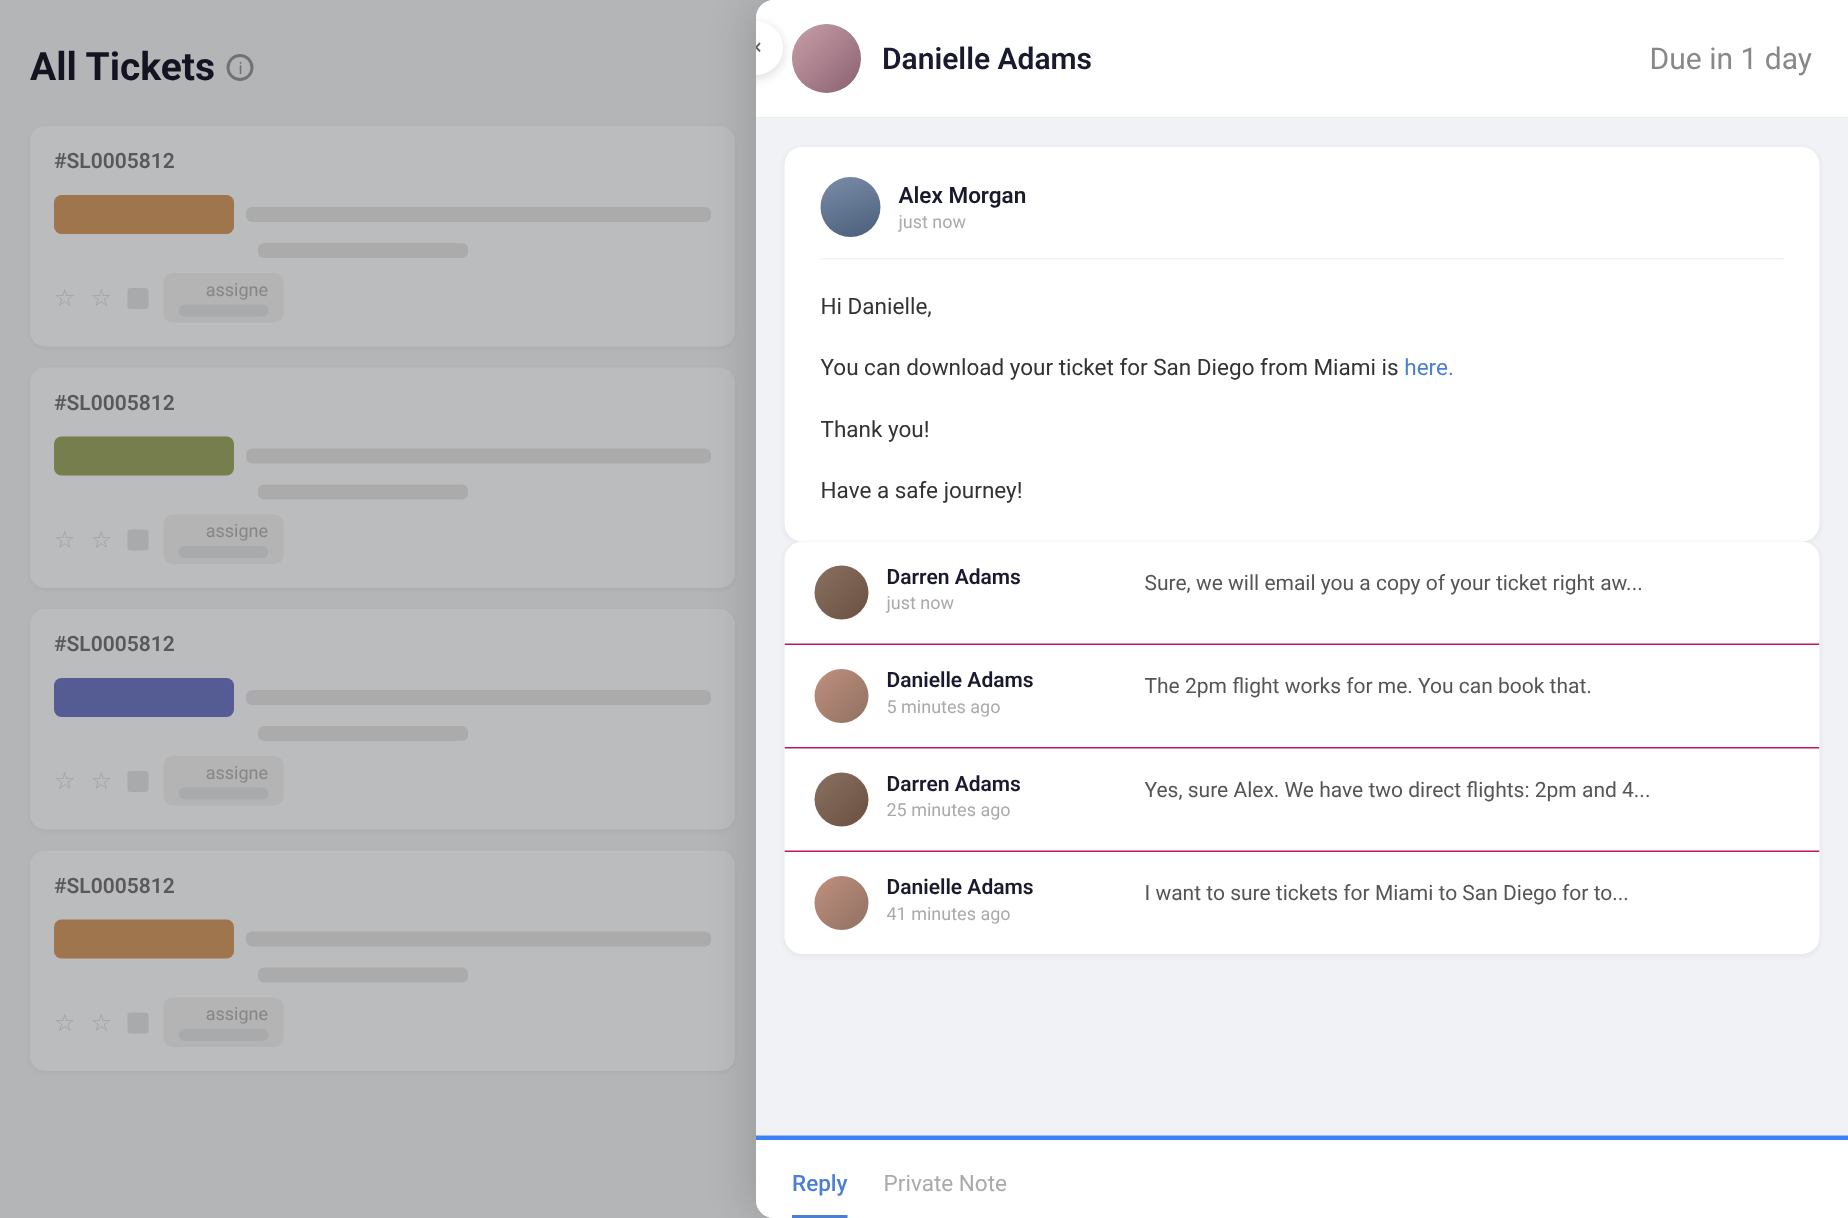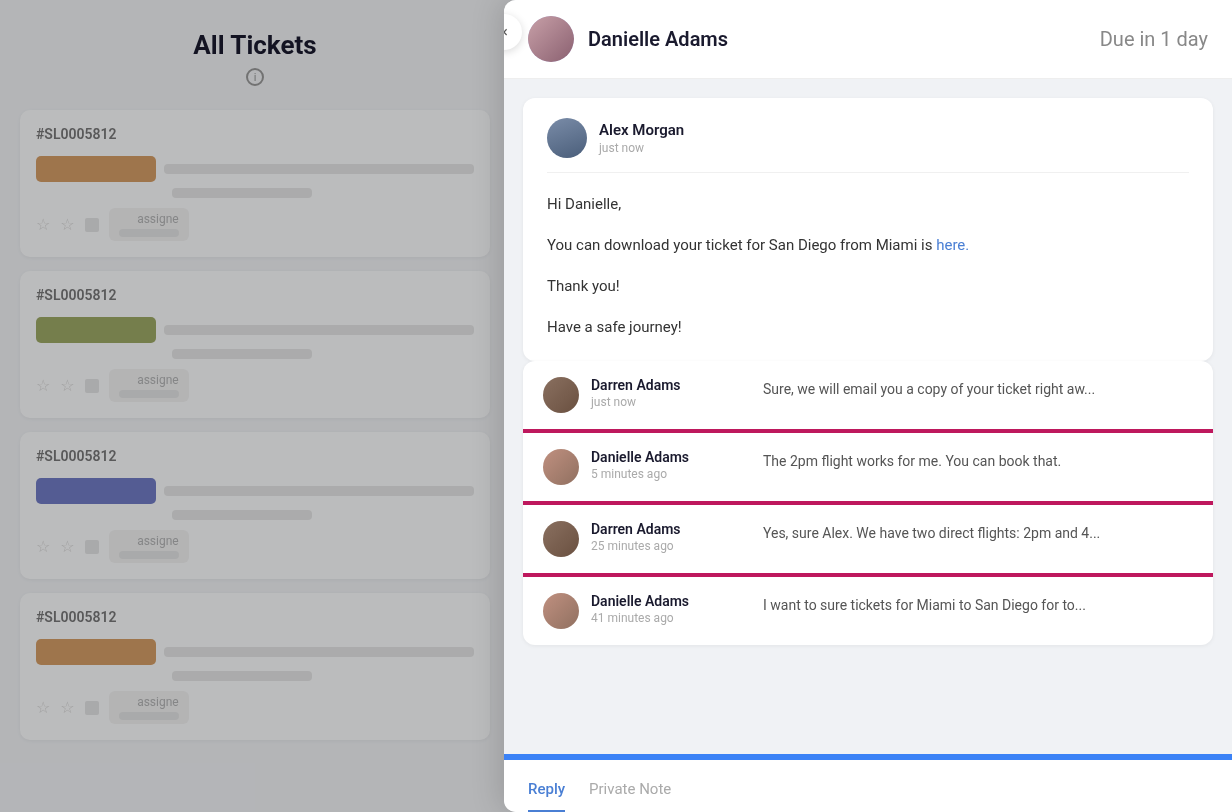--- a/index.html
+++ b/index.html
@@ -23,21 +23,20 @@
     }
 
     .bg-title {
       font-size: 26px;
       font-weight: 700;
       color: #1a1a2e;
       display: flex;
       align-items: center;
       gap: 8px;
       margin-bottom: 24px;
-      flex-direction: column;
     }
 
     .bg-title-info {
       width: 18px; height: 18px;
       border-radius: 50%;
       border: 2px solid #999;
       display: inline-flex;
       align-items: center;
       justify-content: center;
       font-size: 11px;
@@ -261,21 +260,21 @@
       border-radius: 12px;
       overflow: hidden;
       box-shadow: 0 1px 4px rgba(0,0,0,0.06);
     }
 
     .thread-item {
       display: flex;
       align-items: flex-start;
       gap: 12px;
       padding: 16px 20px;
-      border-bottom: 4px solid #be185d;
+      border-bottom: 1px solid #be185d;
     }
 
     .thread-item:last-child {
       border-bottom: none;
     }
 
     .thread-info {
       flex-shrink: 0;
       min-width: 160px;
     }
@@ -299,21 +298,21 @@
       padding-top: 2px;
       overflow: hidden;
       text-overflow: ellipsis;
       white-space: nowrap;
       max-width: 420px;
     }
 
     
     .modal-footer {
       background: white;
-      border-top: 6px solid #3b82f6;
+      border-top: 3px solid #3b82f6;
       padding: 0 24px;
     }
 
     .modal-footer-tabs {
       display: flex;
       gap: 24px;
       padding-top: 4px;
     }
 
     .footer-tab {

